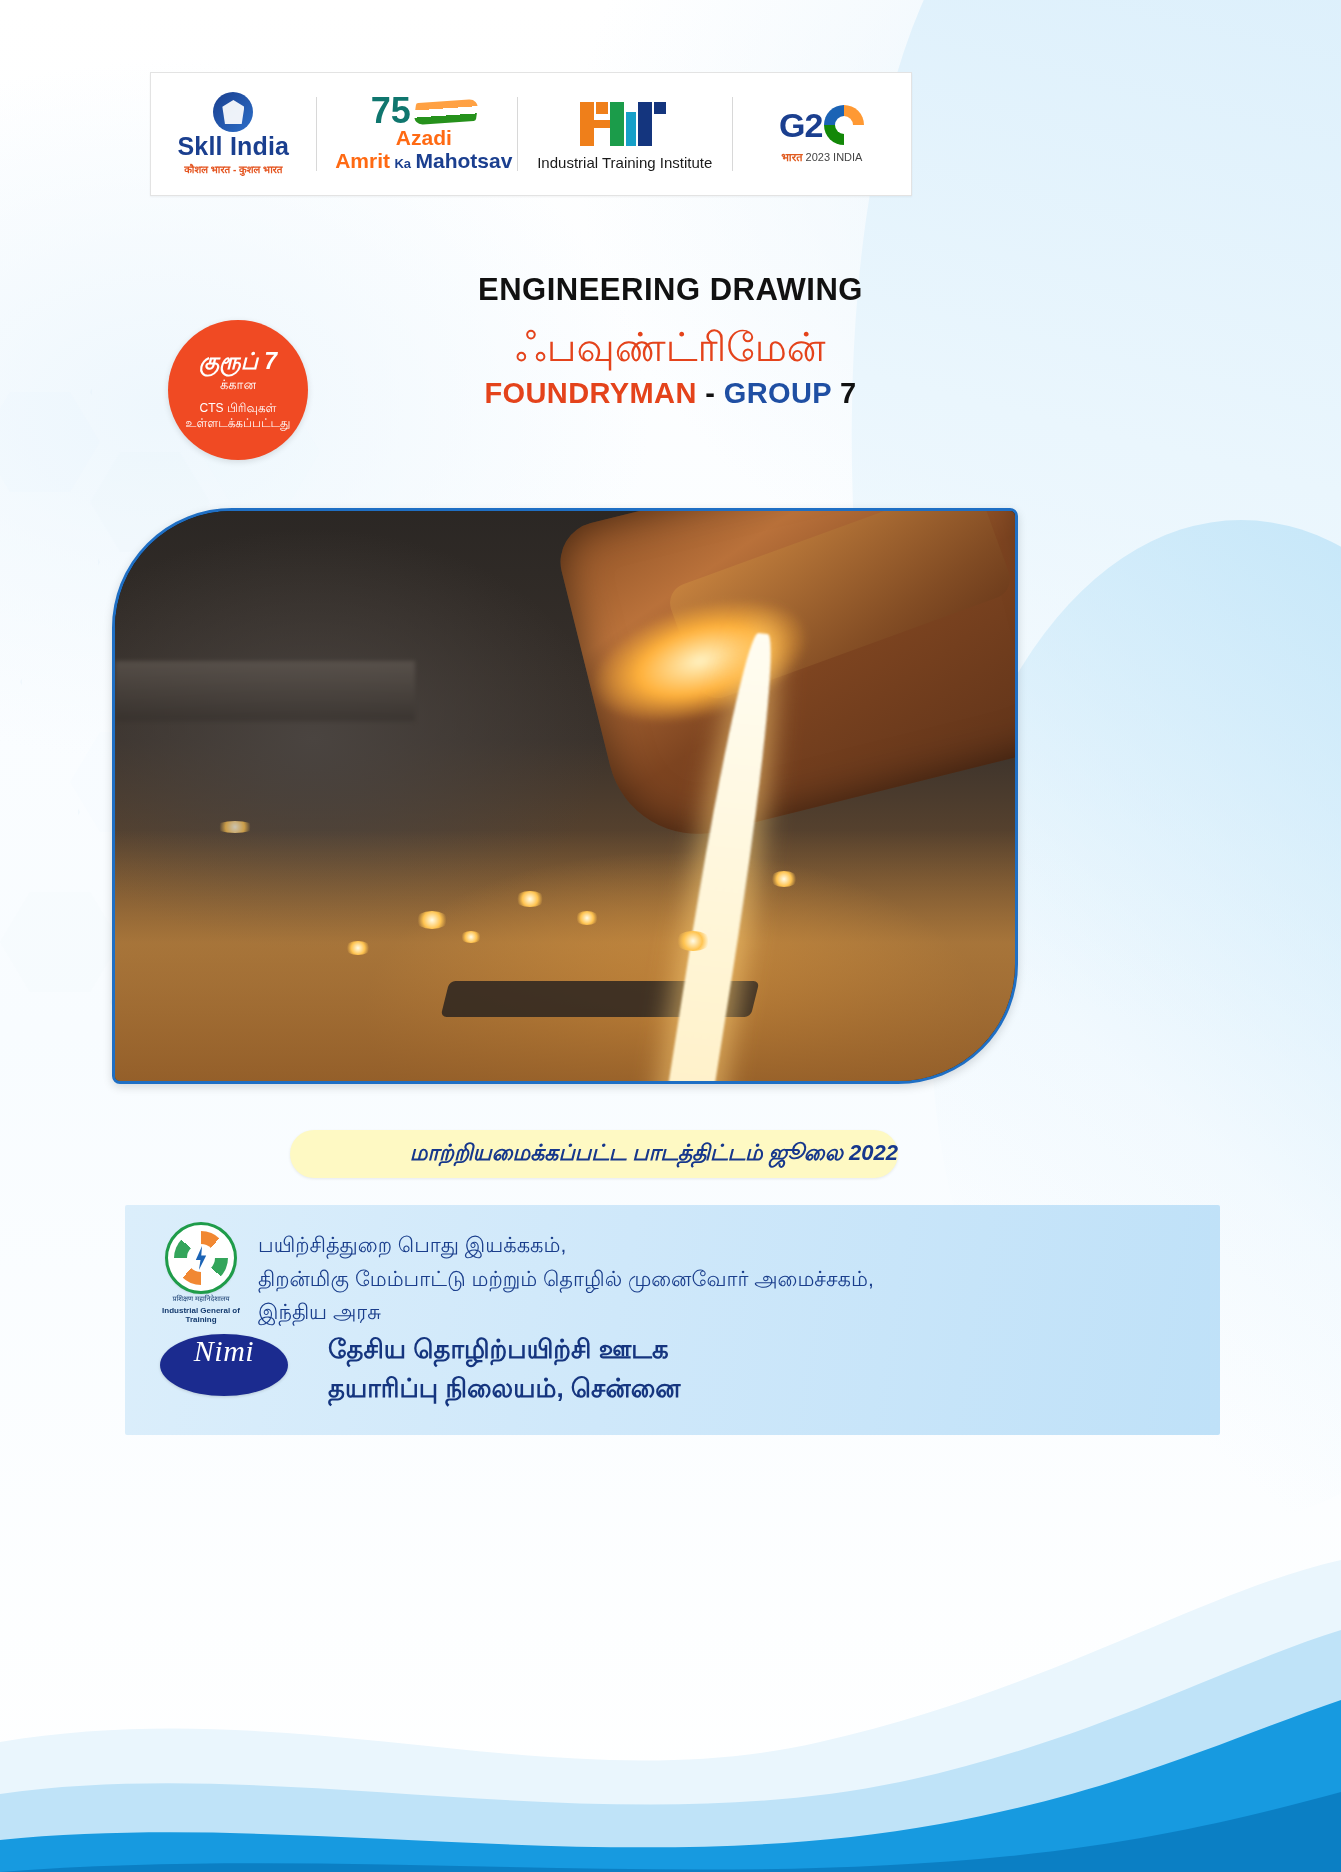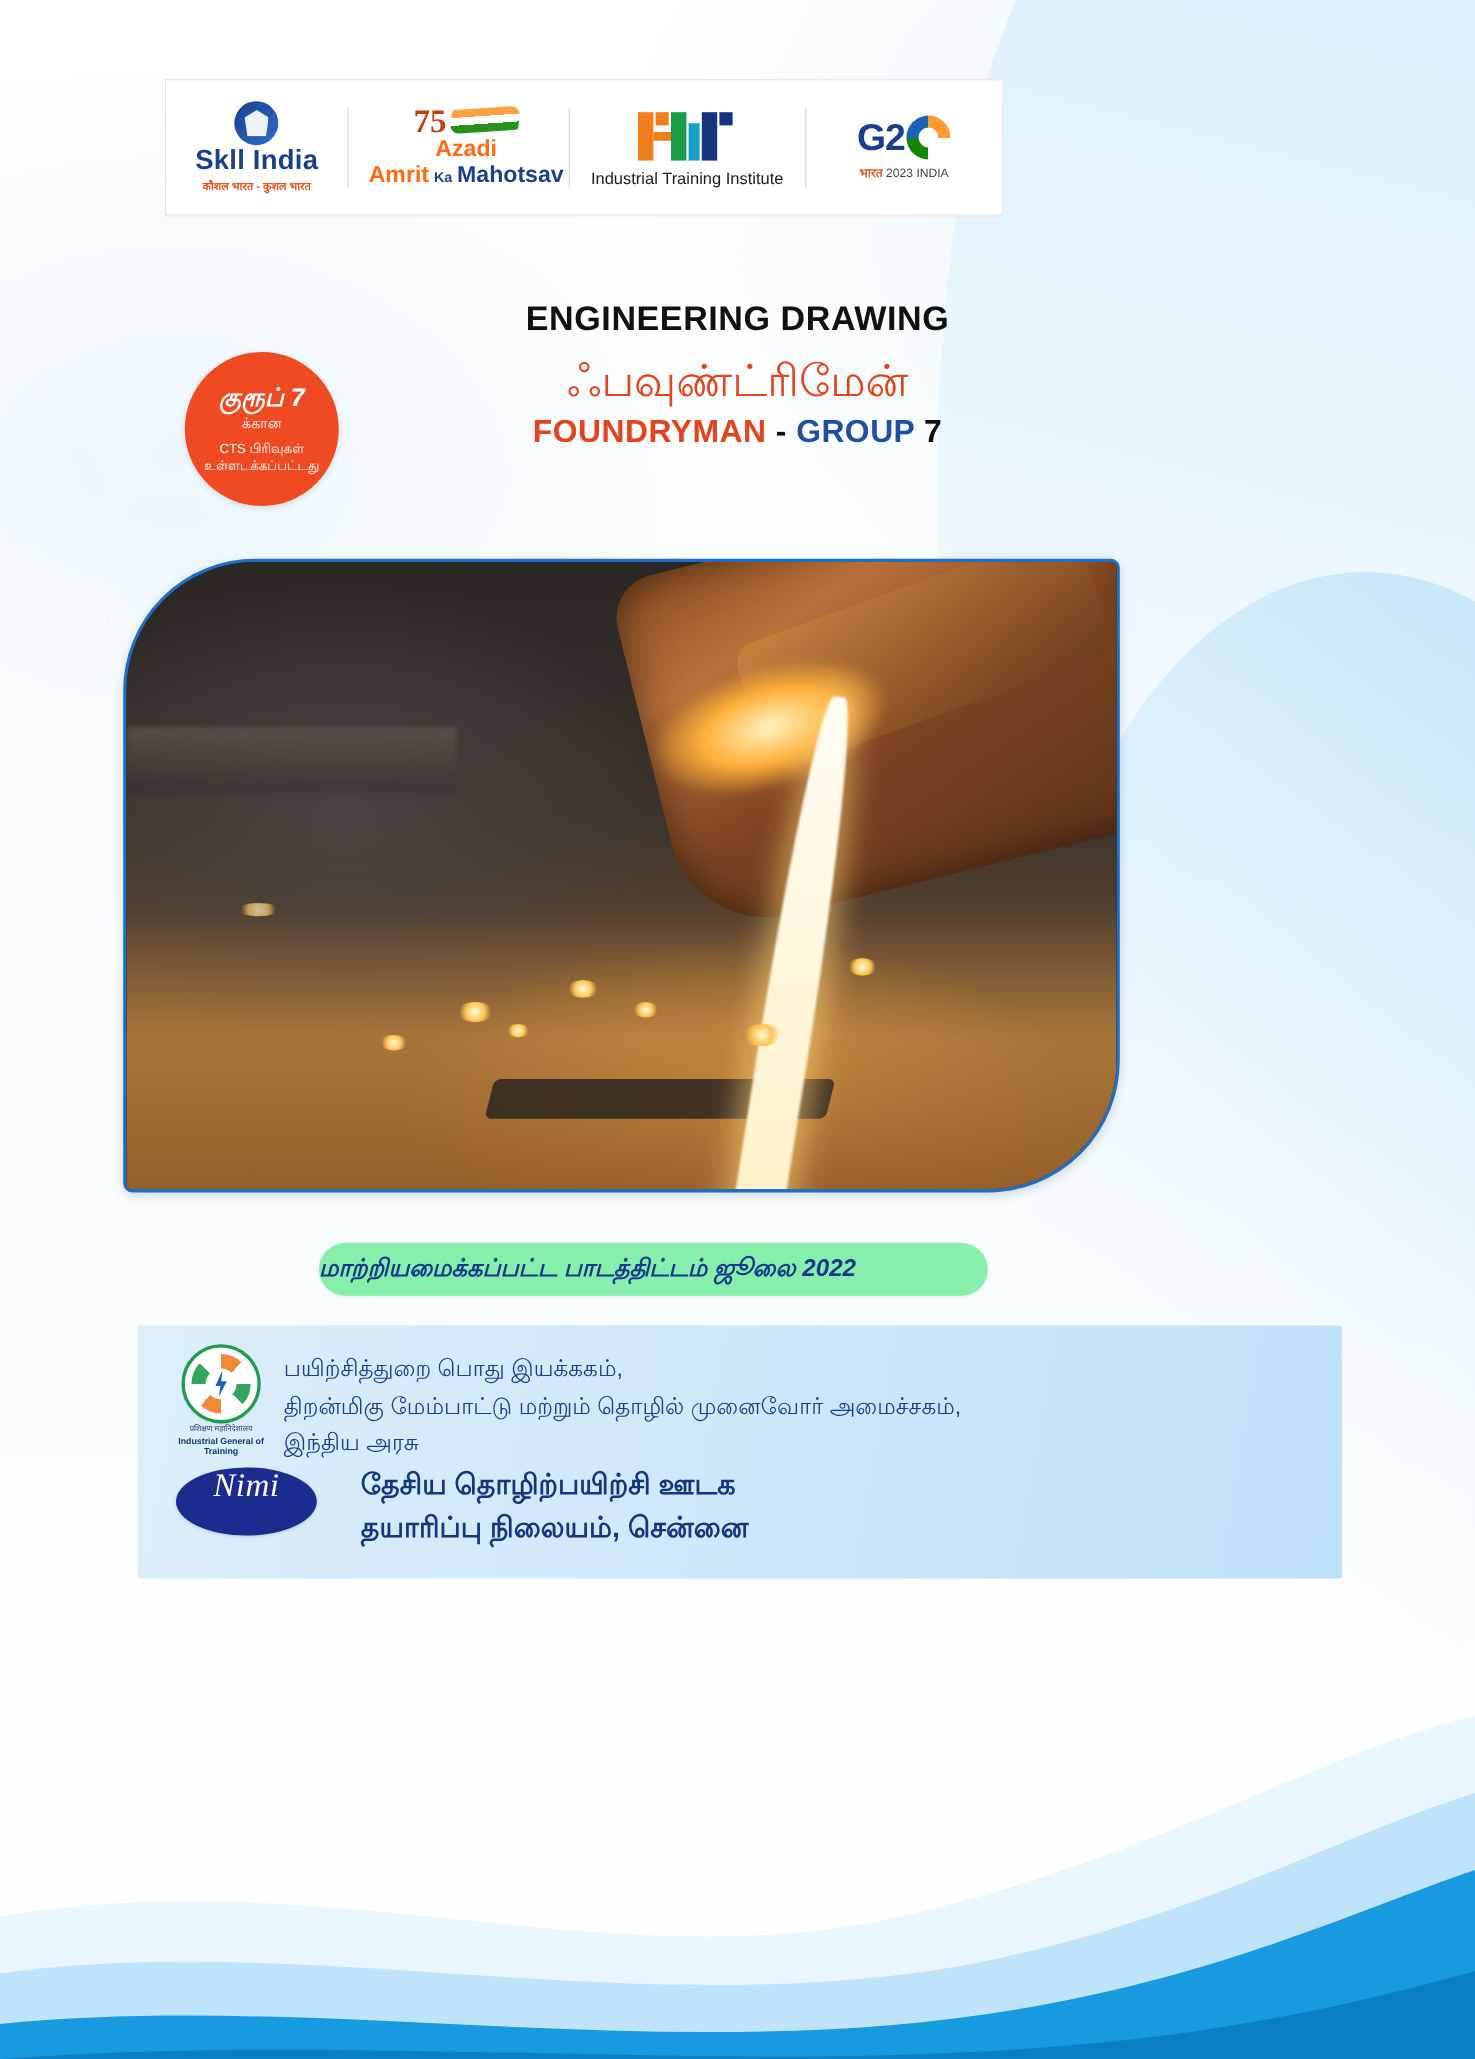--- a/index.html
+++ b/index.html
@@ -122,23 +122,22 @@
   }
   .skill-title {
     font-size: 25px; font-weight: 700; color: #1a3f8f; letter-spacing: .2px; line-height: 1;
   }
   .skill-title .k { color: #1a3f8f; }
   .skill-sub { font-size: 10px; color: #e4541f; font-weight: 700; margin-top: 3px; }
 
   
   .azadi-wrap { width: 190px; text-align: left; padding-left: 14px; }
   .azadi-75 {
-    font-size: 30px; font-weight: 700; color: #c2410c; line-height: .9;
+    font-size: 36px; font-weight: 700; color: #0f766e; line-height: .9;
     display: inline-block;
-    font-family: Liberation Serif, serif;
   }
   .azadi-flag {
     display: inline-block; width: 62px; height: 22px; margin-left: 4px;
     background: linear-gradient(180deg,#ff9933 0 33%, #ffffff 33% 66%, #138808 66% 100%);
     transform: skewX(-12deg) rotate(-4deg);
     border-radius: 2px 10px 2px 10px;
     opacity: .92;
   }
   .azadi-line1 { font-size: 21px; color: #ff6a13; font-weight: 700; line-height: 1.02; }
   .azadi-line2 { font-size: 21px; color: #ff6a13; font-weight: 700; line-height: 1.02; }
@@ -312,25 +311,25 @@
     filter: blur(2px);
   }
 
   
   .syllabus-bar {
     position: absolute;
     left: 290px;
     top: 1130px;
     width: 608px;
     height: 48px;
-    background: #86efac;
+    background: #fef9c3;
     border-radius: 26px;
     display: flex;
     align-items: center;
-    justify-content: flex-start;
+    justify-content: flex-end;
     box-shadow: 0 1px 3px rgba(0,0,0,.08);
   }
   .syllabus-text {
     font-size: 22px;
     color: #16378c;
     font-weight: 700;
     font-style: italic;
   }
 
   

